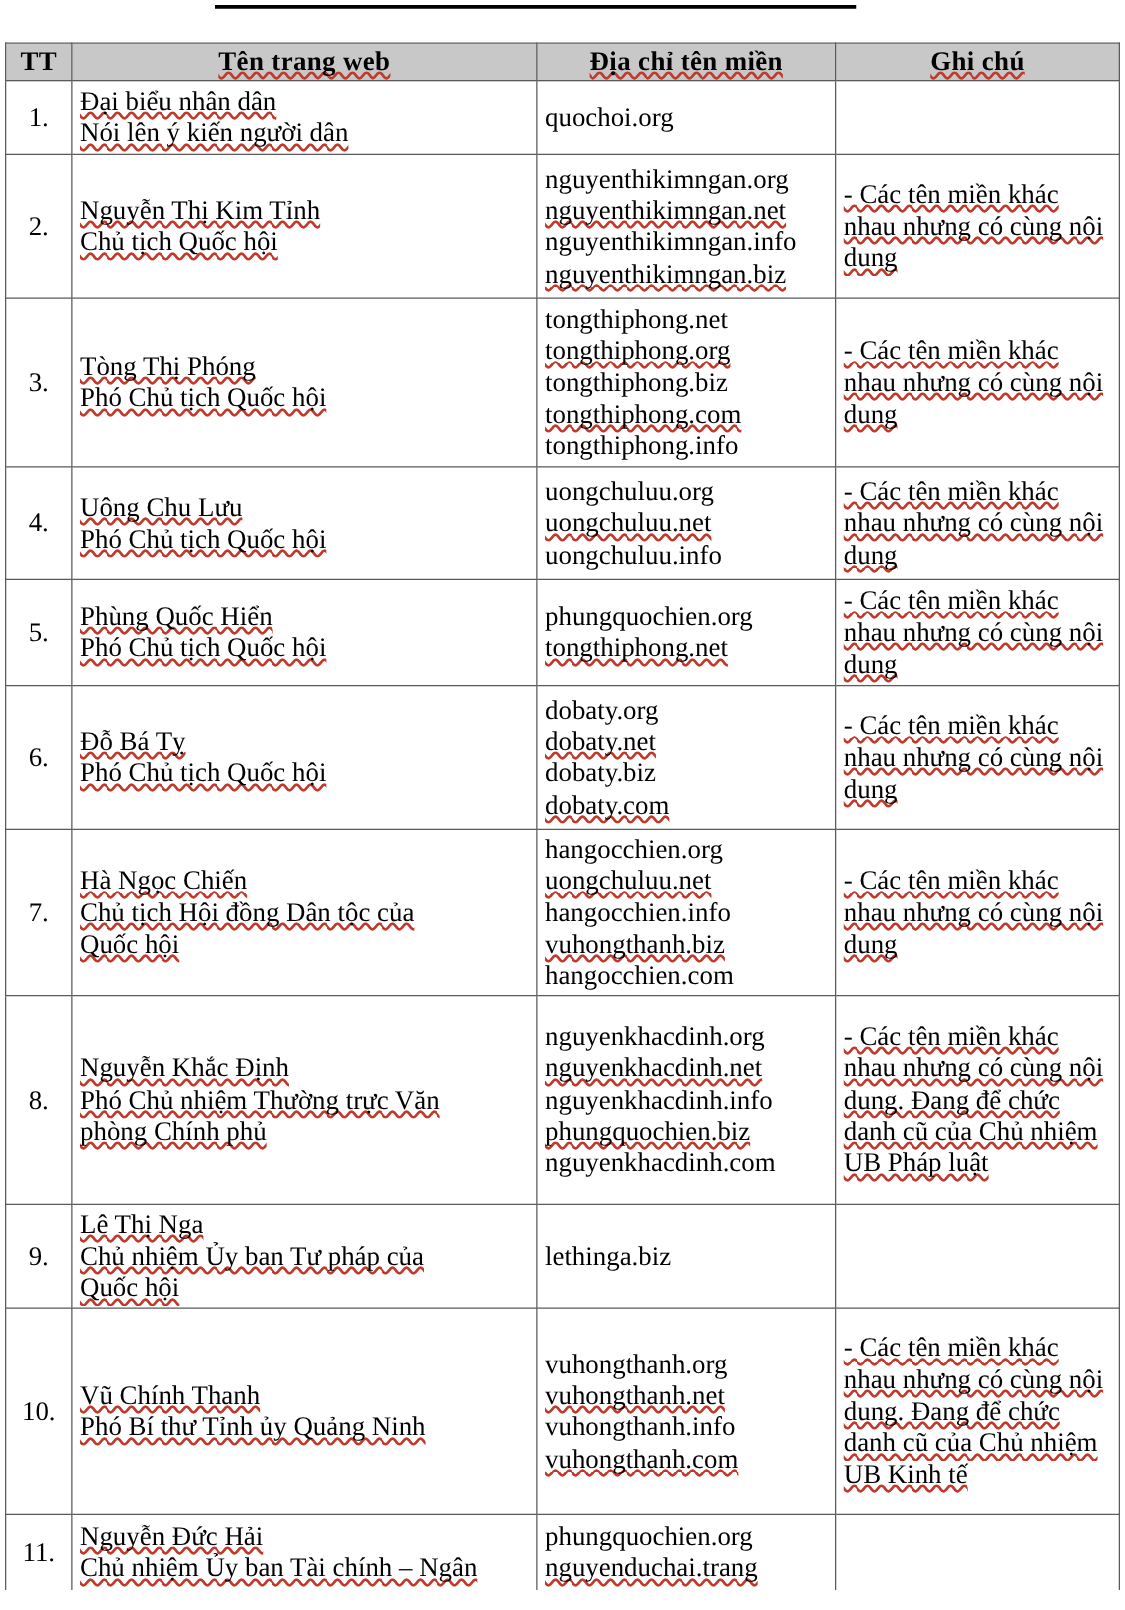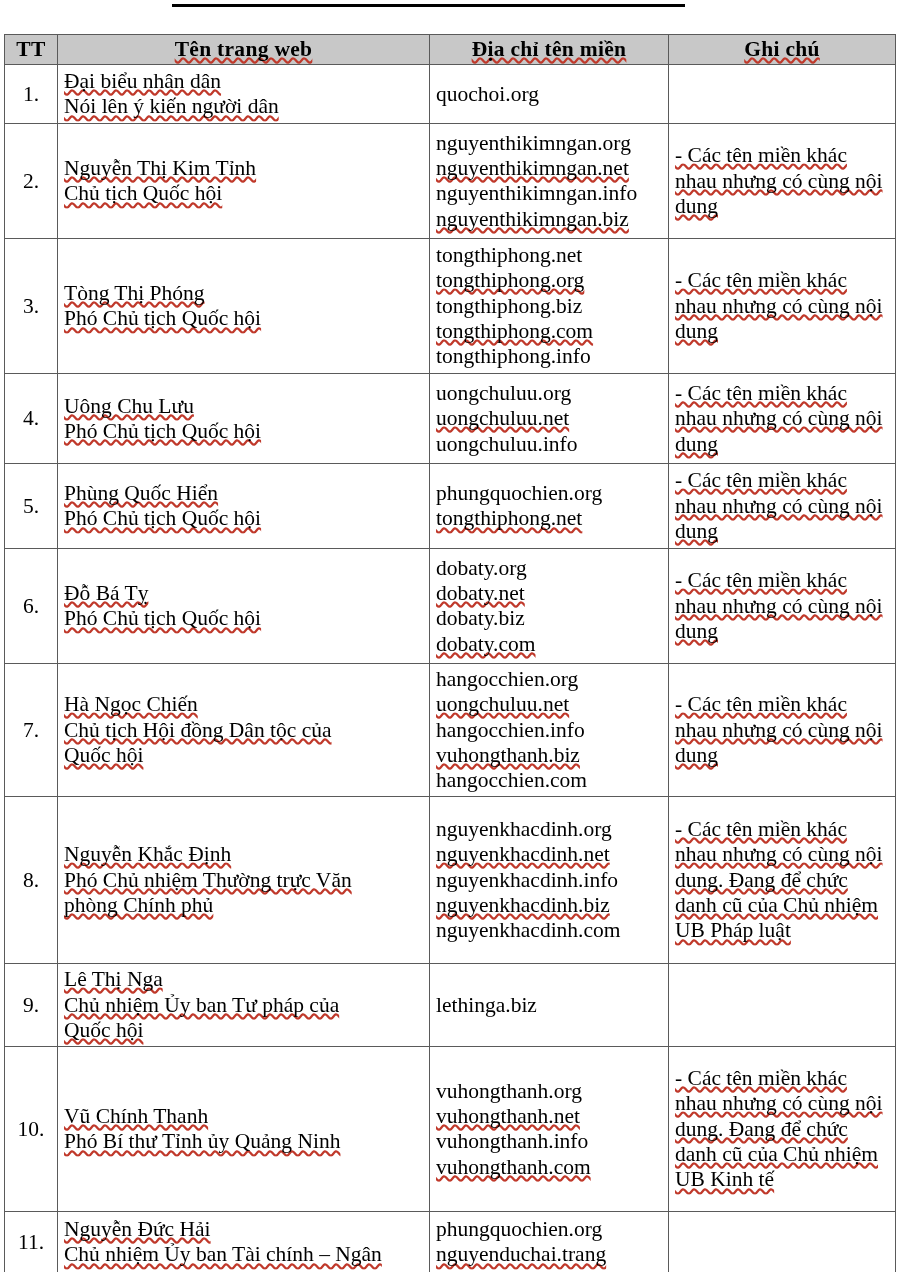--- a/index.html
+++ b/index.html
@@ -255,21 +255,21 @@
           <td class="tt">8.</td>
           <td class="name">
             <span class="line sp">Nguyễn Khắc Định</span>
             <span class="line sp">Phó Chủ nhiệm Thường trực Văn</span>
             <span class="line sp">phòng Chính phủ</span>
           </td>
           <td class="domain">
             <span class="line">nguyenkhacdinh.org</span>
             <span class="line sp">nguyenkhacdinh.net</span>
             <span class="line">nguyenkhacdinh.info</span>
-            <span class="line sp">nguyenkhacdinh.biz</span>
+            <span class="line sp">phungquochien.biz</span>
             <span class="line">nguyenkhacdinh.com</span>
           </td>
           <td class="note">
             <span class="txt sp">- Các tên miền khác nhau nhưng có cùng nội dung. Đang để chức danh cũ của Chủ nhiệm UB Pháp luật</span>
           </td>
         </tr>
         <tr class="r9">
           <td class="tt">9.</td>
           <td class="name">
             <span class="line sp">Lê Thị Nga</span>

